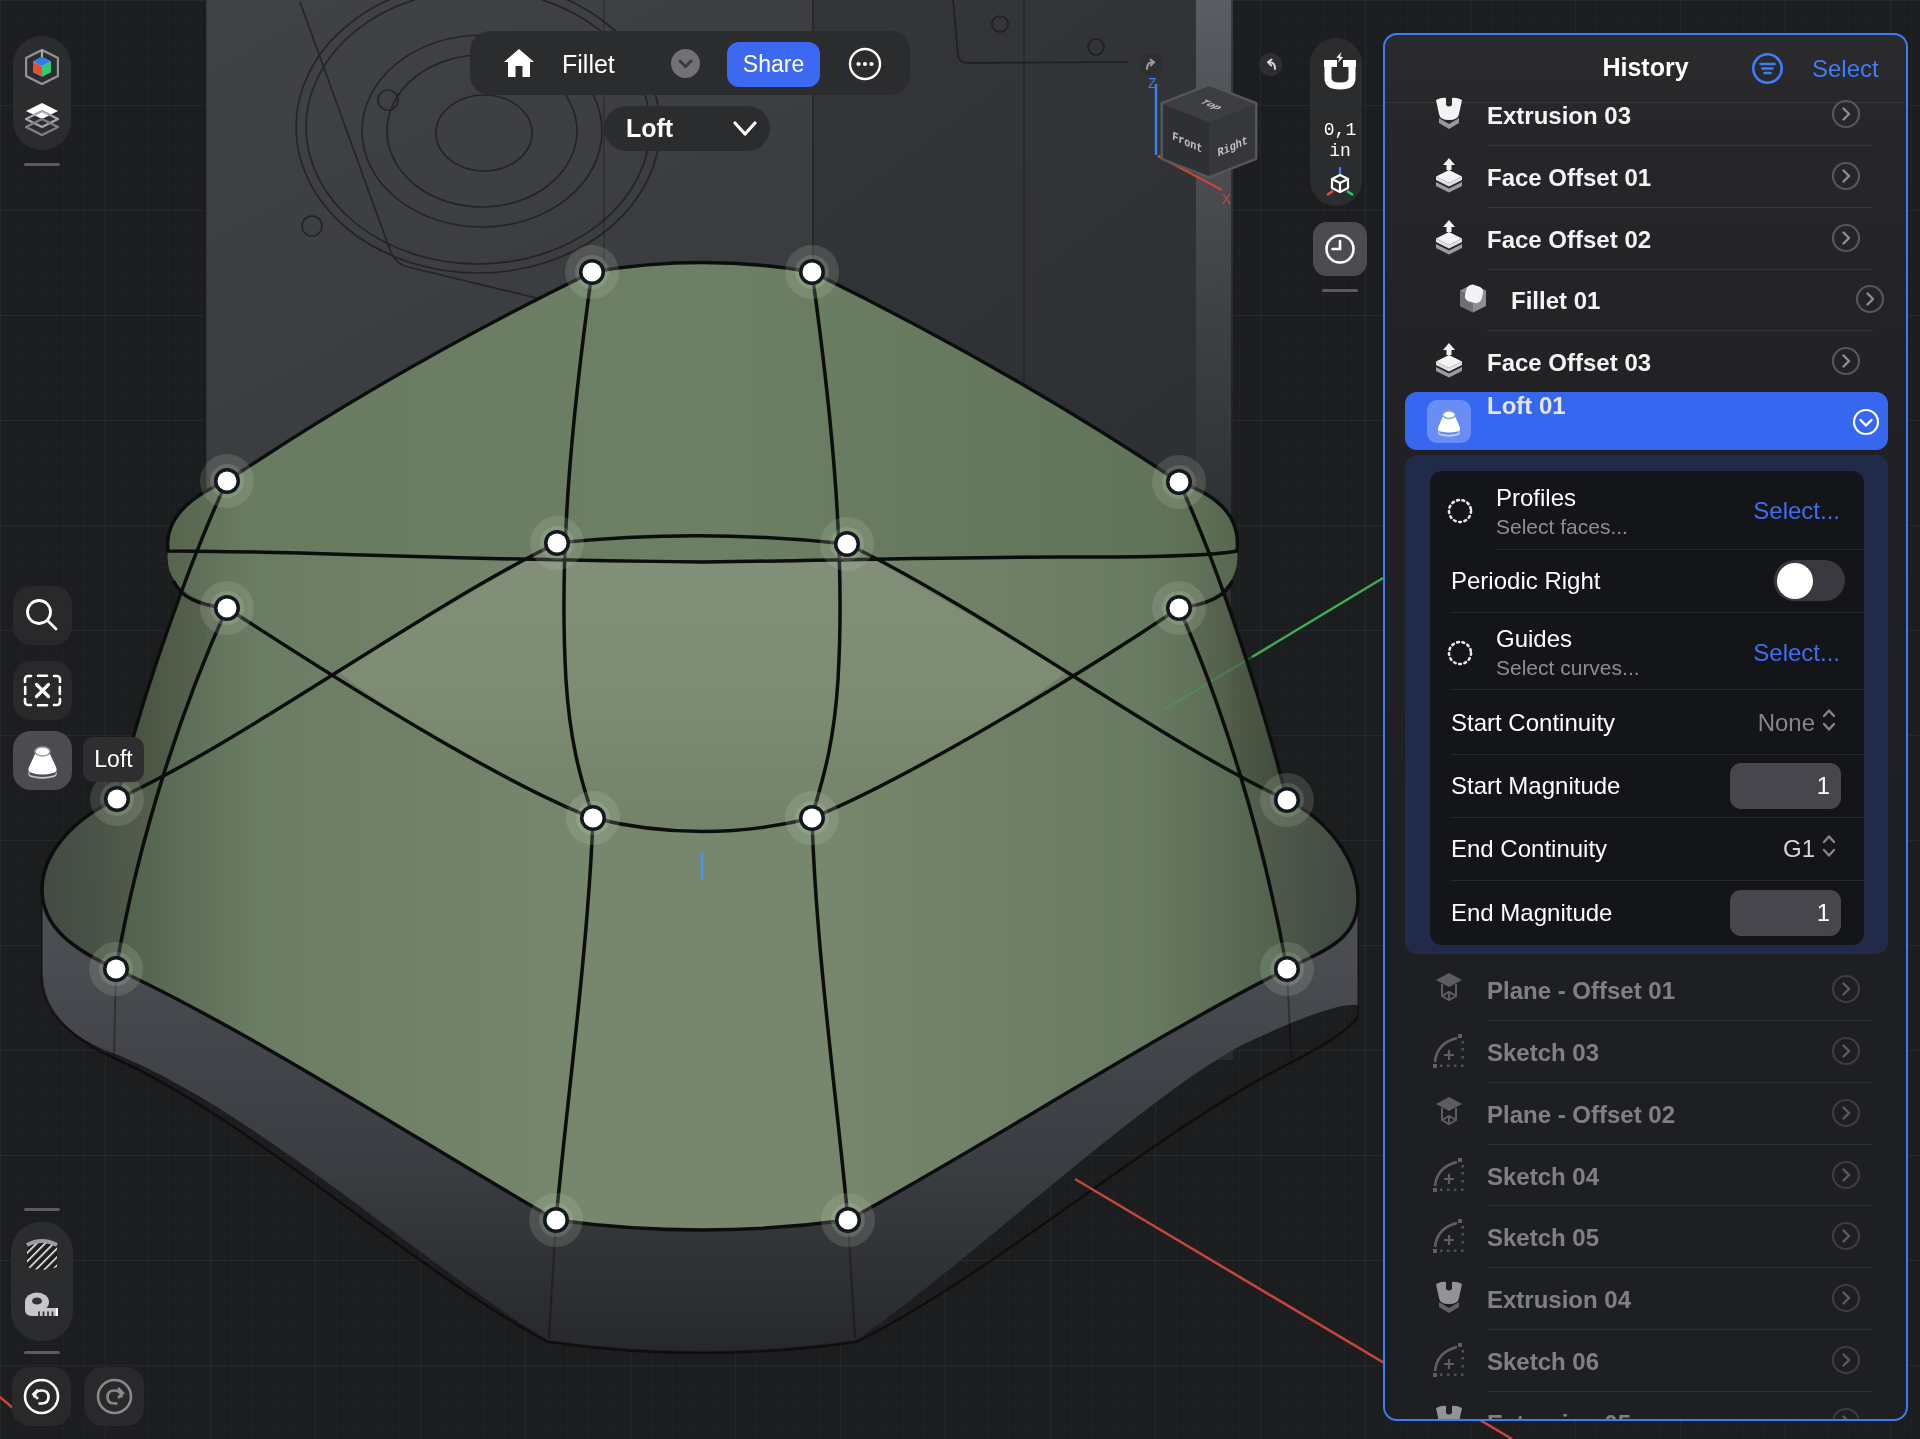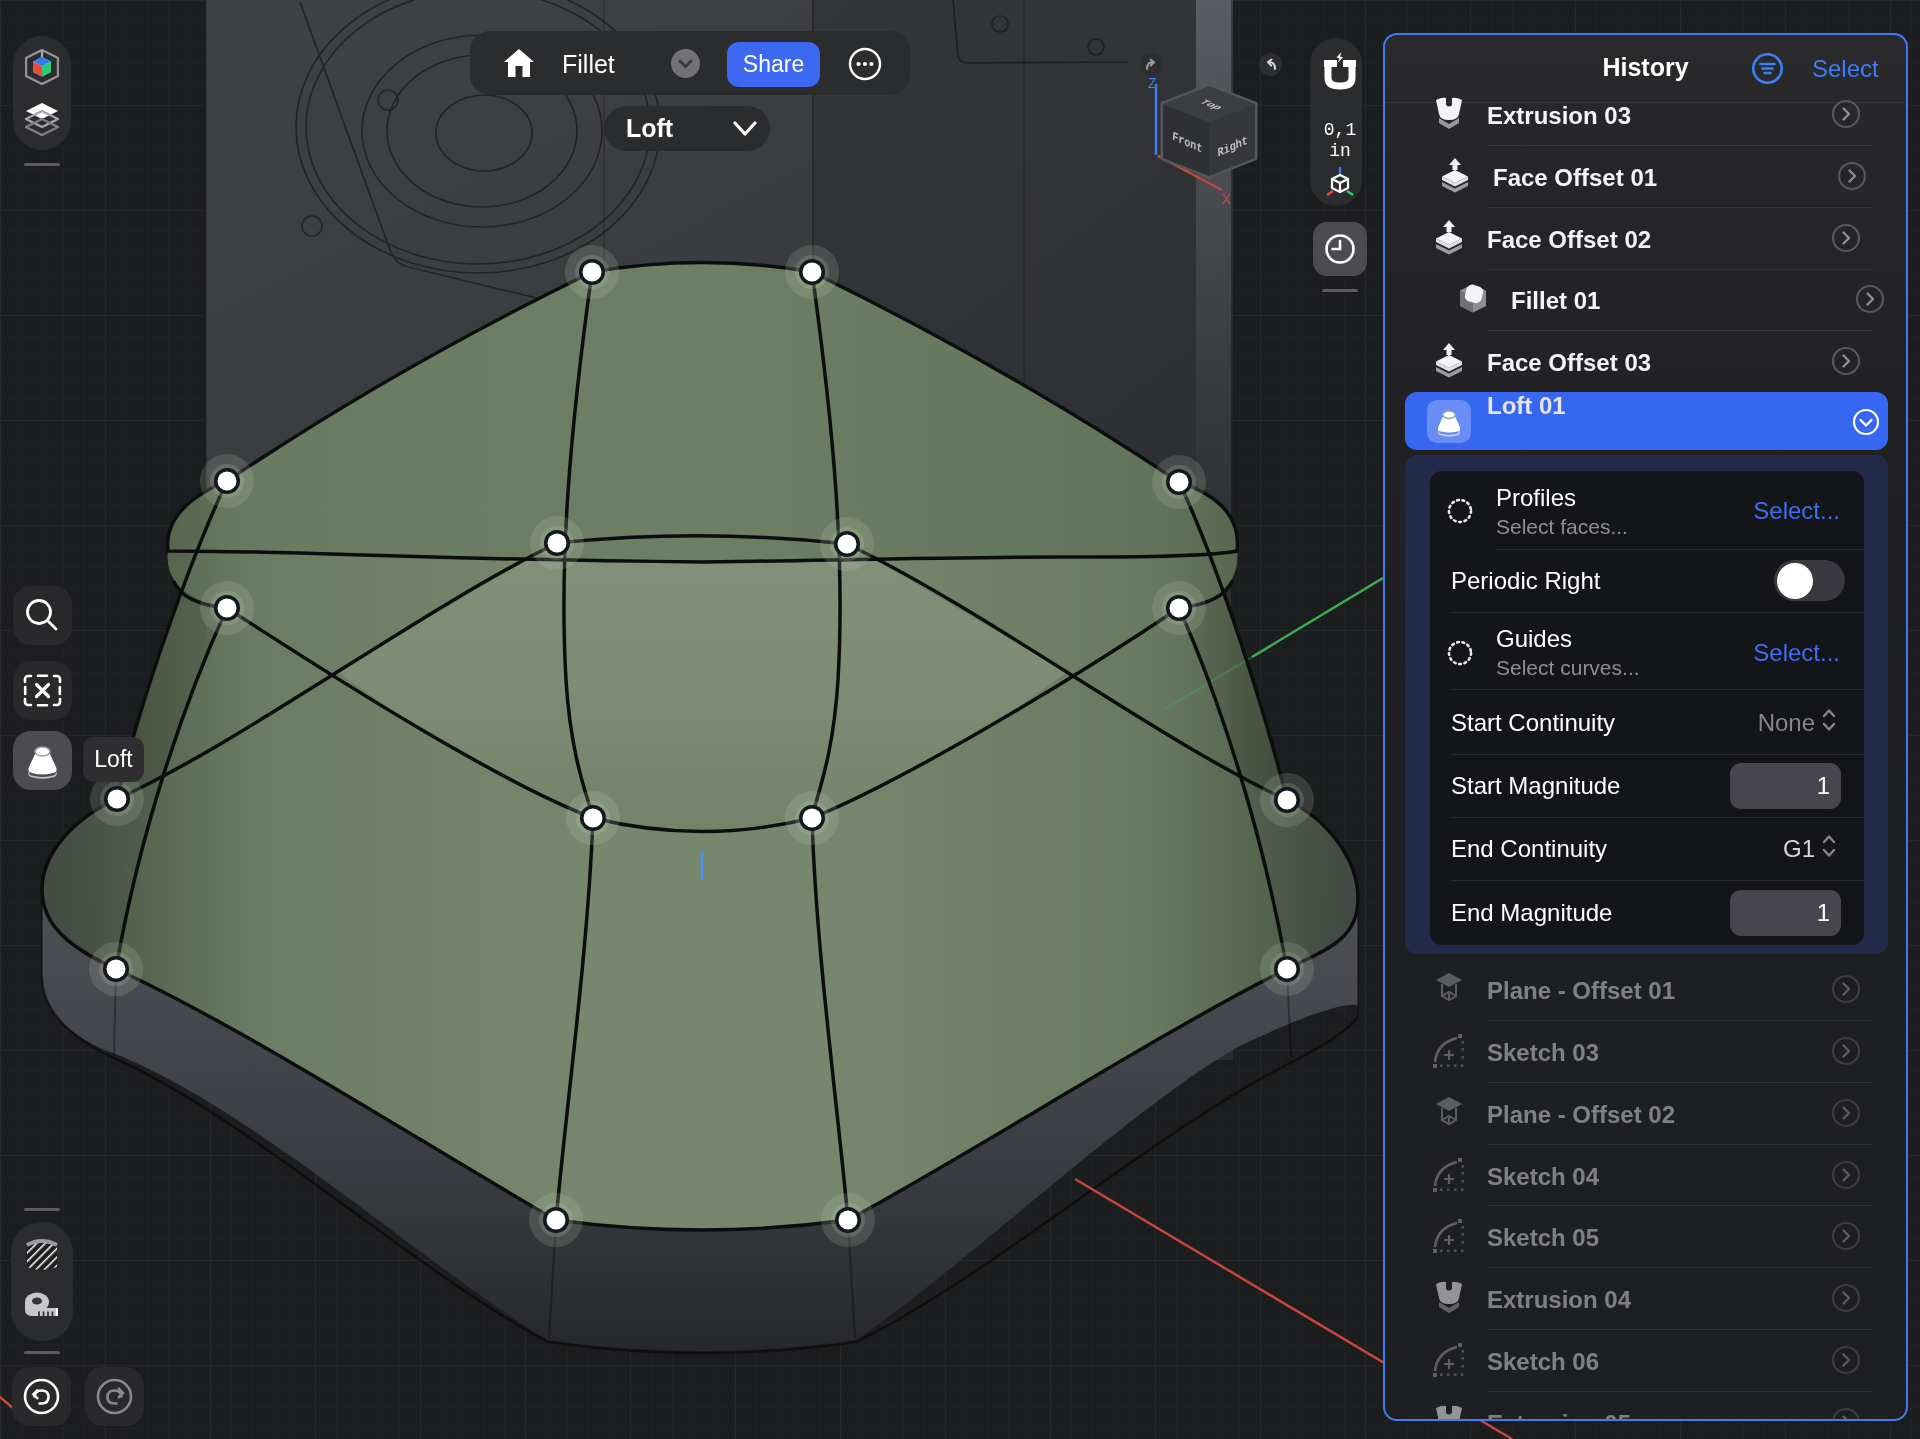--- a/index.html
+++ b/index.html
@@ -423,21 +423,21 @@
     <div class="prow" style="top:48px;">
         <svg class="picon">
           <use href="#i-extr"></use>
         </svg>
         <div class="ptxt">Extrusion 03</div>
         <svg class="pchev">
           <use href="#i-chev"></use>
         </svg>
       </div>
     <div class="psep" style="top:110px;"></div>
-    <div class="prow" style="top:110px;margin-left:6px;">
+    <div class="prow" style="top:110px;">
         <svg class="picon">
           <use href="#i-face"></use>
         </svg>
         <div class="ptxt">Face Offset 01</div>
         <svg class="pchev">
           <use href="#i-chev"></use>
         </svg>
       </div>
     <div class="psep" style="top:172px;"></div>
     <div class="prow" style="top:172px;">

